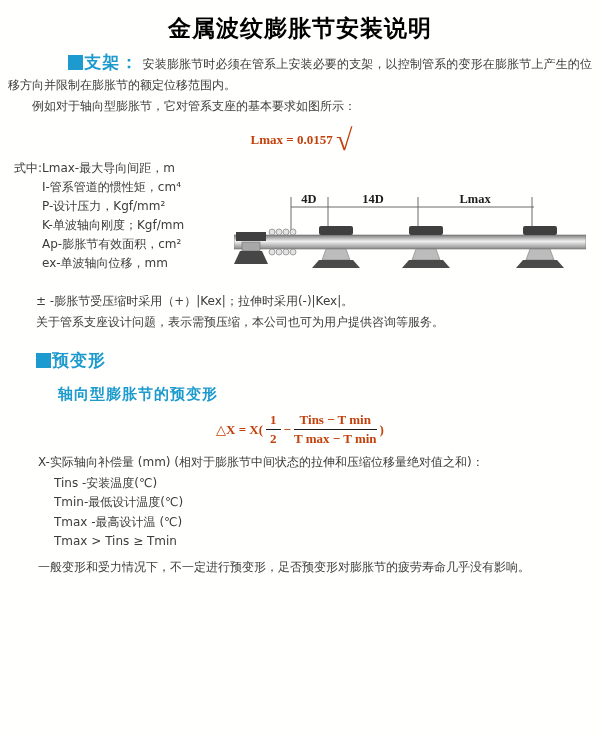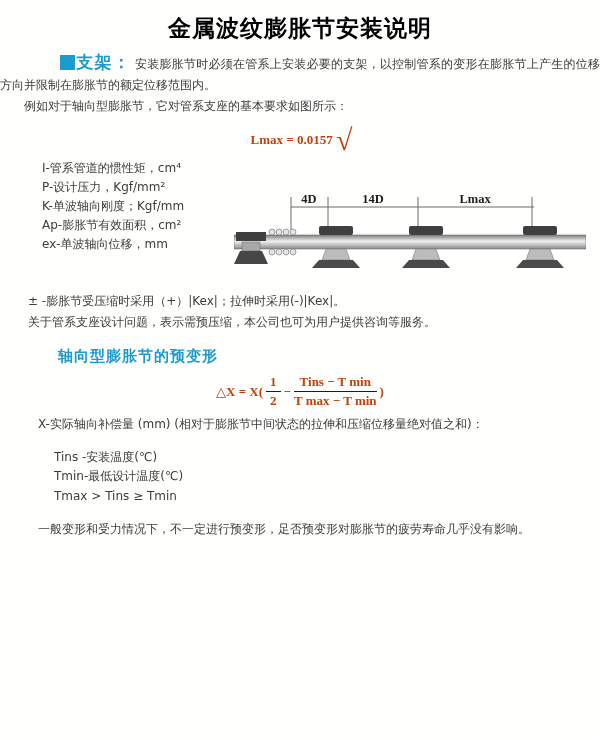--- a/index.html
+++ b/index.html
@@ -8,21 +8,21 @@
     position:relative; width:600px; height:737px; overflow:hidden;
     background:#fffffd; color:var(--ink);
     font-family:"DejaVu Sans","Liberation Sans",sans-serif;
     font-size:12px; line-height:21px;
   }
   .doc-title {
     margin:0; padding-top:13px; text-align:center;
     font-size:23px; line-height:30px; font-weight:bold; color:#000000;
     letter-spacing:1px;
   }
-  .para { margin:0 0; text-align:justify; }
+  .para { margin:0 8px; text-align:justify; }
   .lead-para { margin-top:9px; text-indent:60px; }
   .marker {
     display:inline-block; width:15px; height:15px; background:var(--accent);
     margin-right:1px; vertical-align:-2px;
   }
   .sec-head-inline { color:var(--accent); font-size:17px; font-weight:bold; letter-spacing:1px; }
   .indent2 { text-indent:2em; }
   
   .formula-row {
     text-align:center; margin:8px 0 4px; color:#c2410c;
@@ -45,21 +45,21 @@
   
   .sec-head {
     margin:16px 14px 0 36px; color:var(--accent);
     font-size:17px; line-height:22px; font-weight:bold; letter-spacing:1px;
   }
   .body-para { margin:4px 14px 0; text-align:justify; line-height:22.5px; }
   .sub-head {
     margin:13px 14px 0 58px; color:var(--accent);
     font-size:15px; line-height:20px; font-weight:bold; letter-spacing:1px;
   }
-  .temp-defs { margin:12px 14px; }
+  .temp-defs { margin:0 14px; }
   .temp-defs div { padding-left:40px; line-height:19.5px; }
 </style>
 </head>
 <body>
 
 <div class="page">
 
   <h1 class="doc-title">金属波纹膨胀节安装说明</h1>
 
   <p class="para lead-para">
@@ -67,20 +67,21 @@
     <span>安装膨胀节时必须在管系上安装必要的支架，以控制管系的变形在膨胀节上产生的位移方向并限制在膨胀节的额定位移范围内。</span>
   </p>
   <p class="para indent2">例如对于轴向型膨胀节，它对管系支座的基本要求如图所示：</p>
 
   <div class="formula-row">
     <span class="fpiece">Lmax = 0.0157</span>
     <span class="sqrt-glyph">√</span>
   </div>
 
   <div class="defs-row">
+    <div class="defs-line">式中:Lmax-最大导向间距，m</div>
     <div class="defs-line ind">I-管系管道的惯性矩，cm⁴</div>
     <div class="defs-line ind">P-设计压力，Kgf/mm²</div>
     <div class="defs-line ind">K-单波轴向刚度；Kgf/mm</div>
     <div class="defs-line ind">Ap-膨胀节有效面积，cm²</div>
     <div class="defs-line ind">ex-单波轴向位移，mm</div>
 
     <svg class="diagram" viewBox="0 0 352 92" xmlns="http://www.w3.org/2000/svg">
       <defs>
         <linearGradient id="pipeGrad" x1="0" y1="0" x2="0" y2="1">
           <stop offset="0" stop-color="#7d7d7d"></stop>
@@ -135,30 +136,34 @@
         <rect x="289" y="35" width="34" height="9" rx="2" fill="#3f3f3f"></rect>
         <polygon points="296,58 316,58 320,69 292,69" fill="#bcbcbc" stroke="#7a7a7a" stroke-width="0.6"></polygon>
         <polygon points="289,69 323,69 330,77 282,77" fill="#4a4a4a"></polygon>
       </g>
     </svg>
   </div>
 
   <p class="para hang">± -膨胀节受压缩时采用（+）|Kex|；拉伸时采用(-)|Kex|。</p>
   <p class="para hang">关于管系支座设计问题，表示需预压缩，本公司也可为用户提供咨询等服务。</p>
 
+  <h2 class="sec-head">
+    <span class="marker"></span><span>预变形</span>
+  </h2>
 
   <h3 class="sub-head">轴向型膨胀节的预变形</h3>
 
   <div class="formula-row">
     <span class="fpiece">△X = X(</span><span class="frac"><span class="num">1</span><span class="den">2</span></span><span class="fpiece">−</span><span class="frac"><span class="num">Tins − T min</span><span class="den">T max − T min</span></span><span class="fpiece">)</span>
   </div>
 
   <p class="body-para indent2">X-实际轴向补偿量 (mm) (相对于膨胀节中间状态的拉伸和压缩位移量绝对值之和)：</p>
 
   <div class="temp-defs">
     <div>Tins -安装温度(℃)</div>
     <div>Tmin-最低设计温度(℃)</div>
+    <div>Tmax -最高设计温 (℃)</div>
     <div>Tmax &gt; Tins ≥ Tmin</div>
   </div>
 
   <p class="body-para indent2">一般变形和受力情况下，不一定进行预变形，足否预变形对膨胀节的疲劳寿命几乎没有影响。</p>
 
 </div>
 
 </body></html>

